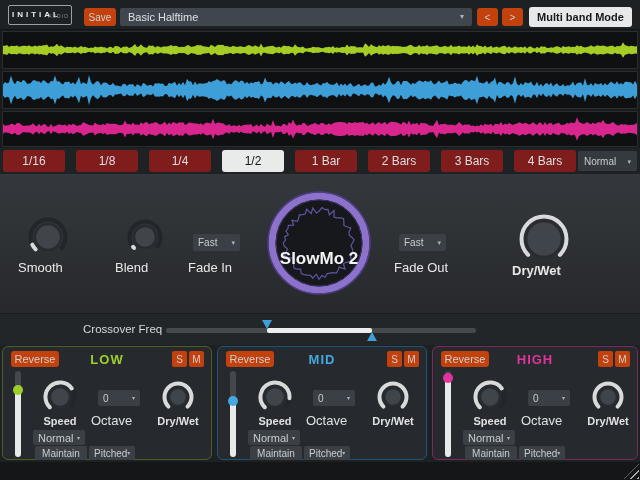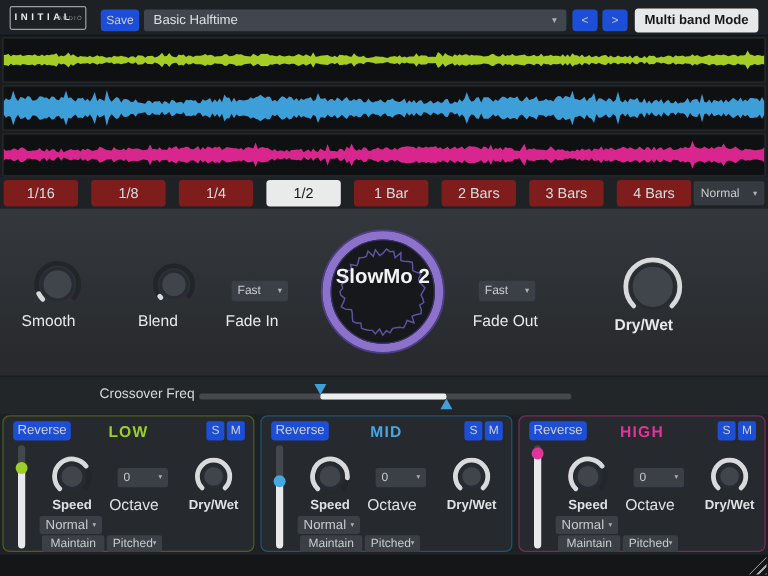--- a/index.html
+++ b/index.html
@@ -8,21 +8,21 @@
   #app { position:relative; width:640px; height:480px; background:#2b2f33; overflow:hidden; }
 
   
   .topbar { position:absolute; left:0; top:0; width:640px; height:30px;
     background:#1d2124; border-bottom:1px solid #121416; }
   .logo-box { position:absolute; left:8px; top:5px; width:64px; height:20px;
     border:1px solid #9aa0a5; border-radius:2px; color:#e9ebec; font-size:8px;
     font-weight:bold; letter-spacing:3px; line-height:18px; padding-left:3px;}
   .logo-sub { position:absolute; right:2px; bottom:-1px; font-size:5px; letter-spacing:1px;
     color:#8b9095; font-weight:normal; }
-  .btn { background:#1d4ed8; border-radius:3px; color:#cdd0d3; font-size:10px;
+  .btn { background:#c2410c; border-radius:3px; color:#cdd0d3; font-size:10px;
     display:flex; align-items:center; justify-content:center; cursor:default; }
   .save-btn { position:absolute; left:84px; top:8px; width:32px; height:18px; }
   .preset-dd { position:absolute; left:120px; top:8px; width:352px; height:18px;
     background:#3f464d; border-radius:2px; color:#dde0e2; font-size:11px;
     display:flex; align-items:center; padding:0 8px; }
   .preset-dd .caret { margin-left:auto; }
   .caret { color:#aeb2b6; font-size:8px; line-height:1; }
   .nav-prev { position:absolute; left:477px; top:8px; width:21px; height:18px; }
   .nav-next { position:absolute; left:502px; top:8px; width:21px; height:18px; }
   .mode-btn { position:absolute; left:529px; top:7px; width:103px; height:20px;
@@ -53,21 +53,21 @@
   .knob { display:block; }
   .knob-bg { fill:none; stroke:#22262a; stroke-width:4; }
   .knob-val { fill:none; stroke:#d9dadc; stroke-width:4; stroke-linecap:round; }
   .knob-body { fill:#3f454b; stroke:#282c30; stroke-width:2.5; }
   .klabel { position:absolute; text-align:left; color:#e6e8e9; font-size:13px; }
   .small-dd { position:absolute; width:47px; height:17px; background:#3a4046; border-radius:2px;
     color:#c9ccce; font-size:10px; display:flex; align-items:center; padding:0 5px; }
   .small-dd .caret { margin-left:auto; font-size:7px; }
 
   .slowmo-wrap { position:absolute; left:265px; top:15px; width:108px; height:108px; }
-  .slowmo-title { position:absolute; left:0; top:32px; width:108px; text-align:center;
+  .slowmo-title { position:absolute; left:0; top:60px; width:108px; text-align:center;
     color:#f2f3f4; font-size:17px; font-weight:bold; }
 
   
   .cross-sec { position:absolute; left:0; top:313px; width:640px; height:32px;
     background:#232629; border-top:1px solid #1a1d1f; }
   .cross-label { position:absolute; left:83px; top:9px; font-size:11.5px; color:#d6d8da; }
   .cross-track { position:absolute; left:166px; top:14px; width:310px; height:5px;
     background:#46494c; border-radius:2px; }
   .cross-fill { position:absolute; top:0; height:5px; background:#eceded; border-radius:2px; }
   .tri-down { position:absolute; top:-8px; width:0; height:0;

